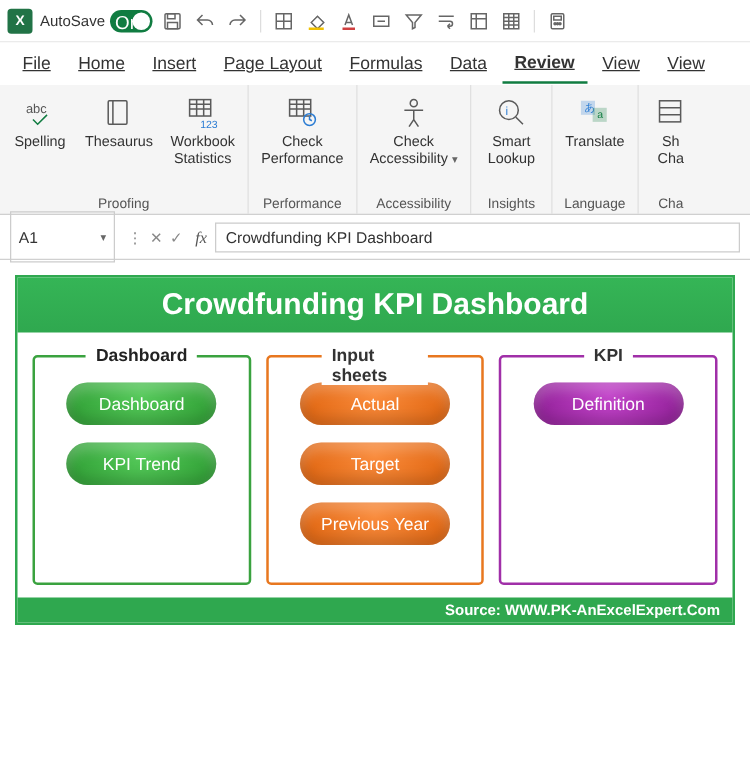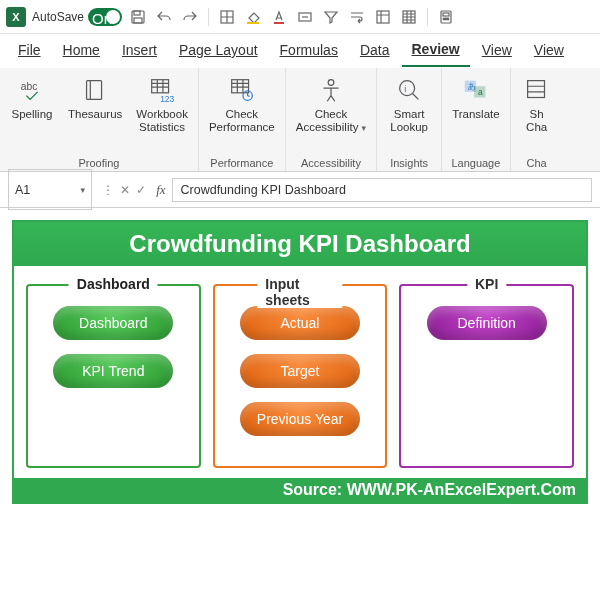--- a/index.html
+++ b/index.html
@@ -51,21 +51,21 @@
   .card .legend { position:absolute; top:-10px; left:50%; transform:translateX(-50%); background:#fff; padding:0 8px; font-weight:bold; font-size:14px;}
   .card-green { border:2px solid #3aa23f;}
   .card-green .legend { color:#222;}
   .card-orange { border:2px solid #e8771f;}
   .card-purple { border:2px solid #a02fa8;}
   .pill { display:block; margin:0 auto 14px; width:120px; height:34px; border-radius:17px; color:#fff; font-size:14px; font-weight:500; text-align:center; line-height:34px; cursor:pointer; box-shadow: inset 0 -6px 10px rgba(0,0,0,.15), inset 0 6px 10px rgba(255,255,255,.25);}
   .pill:last-child { margin-bottom:16px;}
   .p-green { background: radial-gradient(circle at 50% 30%, #53c858, #2f9e34);}
   .p-orange { background: radial-gradient(circle at 50% 30%, #f98a3a, #e06510);}
   .p-purple { background: radial-gradient(circle at 50% 30%, #c243c9, #8f1f96);}
-  .dash-foot { background:#2fa84f; color:#fff; text-align:right; padding:3px 10px; font-size:16px; font-weight:600;}
+  .dash-foot { background:#2fa84f; color:#fff; text-align:right; padding:3px 10px; font-size:12px; font-weight:600;}
 </style>
 </head>
 <body>
 
 <div class="titlebar">
   <div class="app-icon">X</div>
   <div class="autosave">
     <span>AutoSave</span>
     <div class="toggle">
       <span class="toggle-on">On</span>

